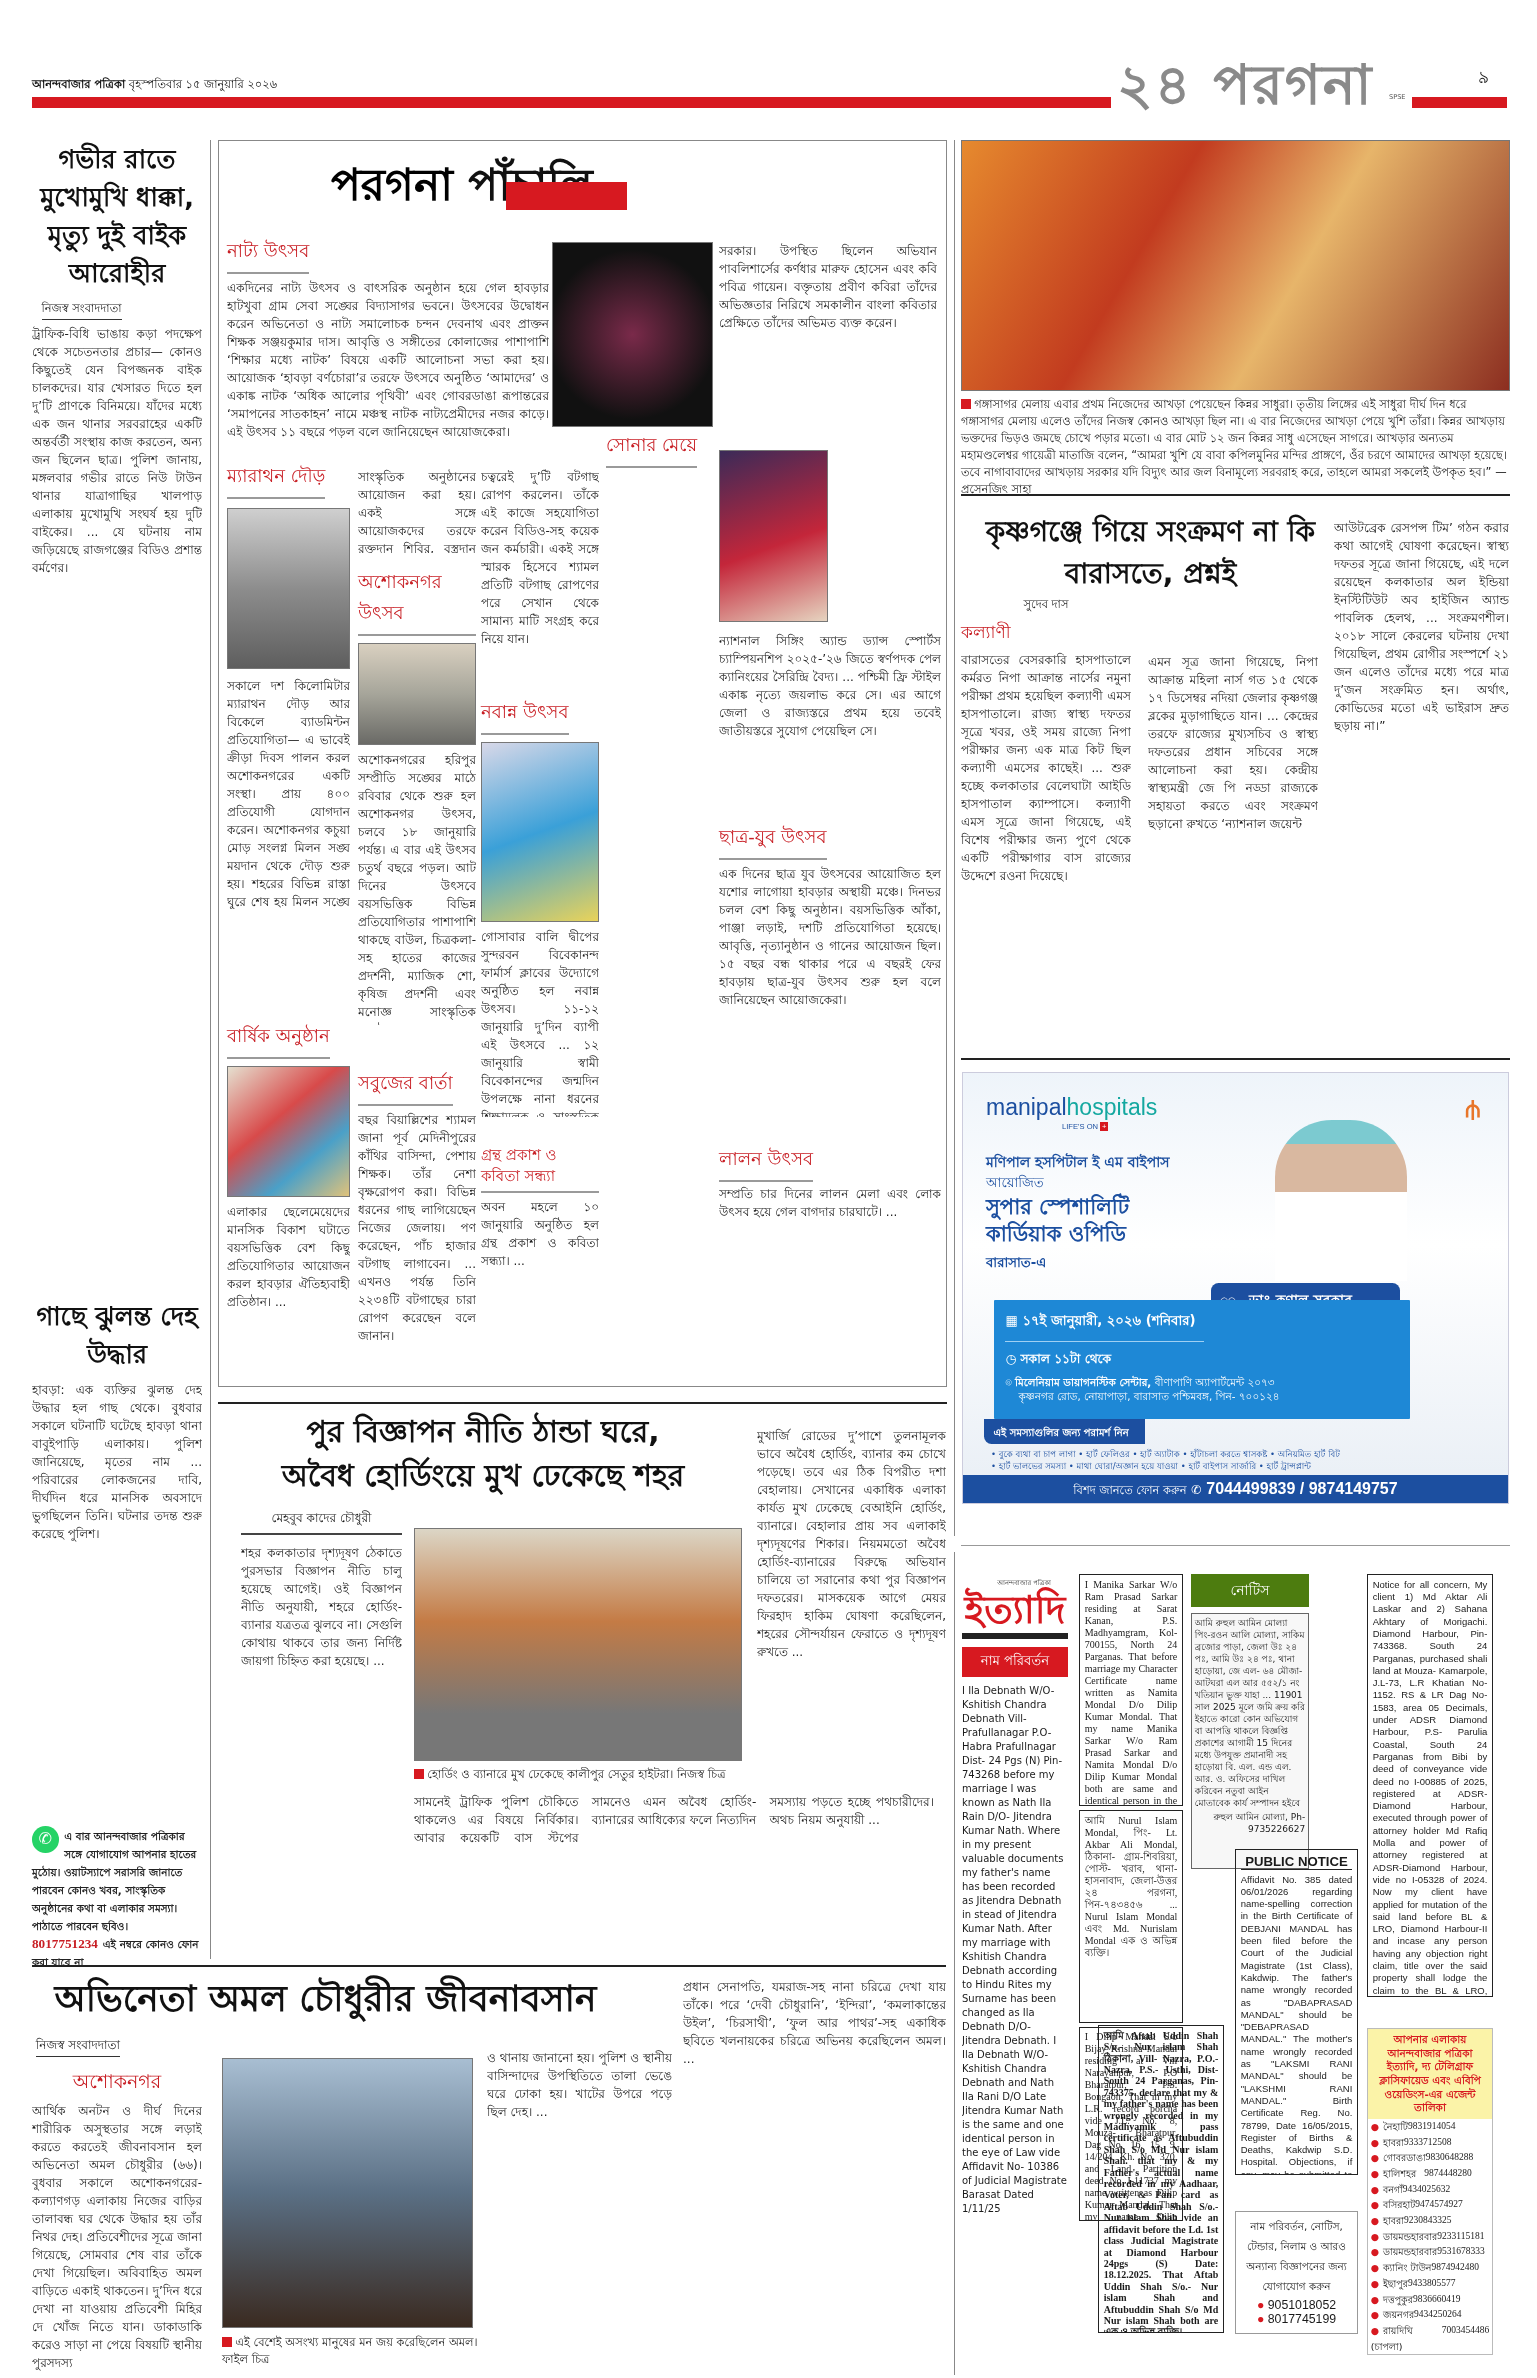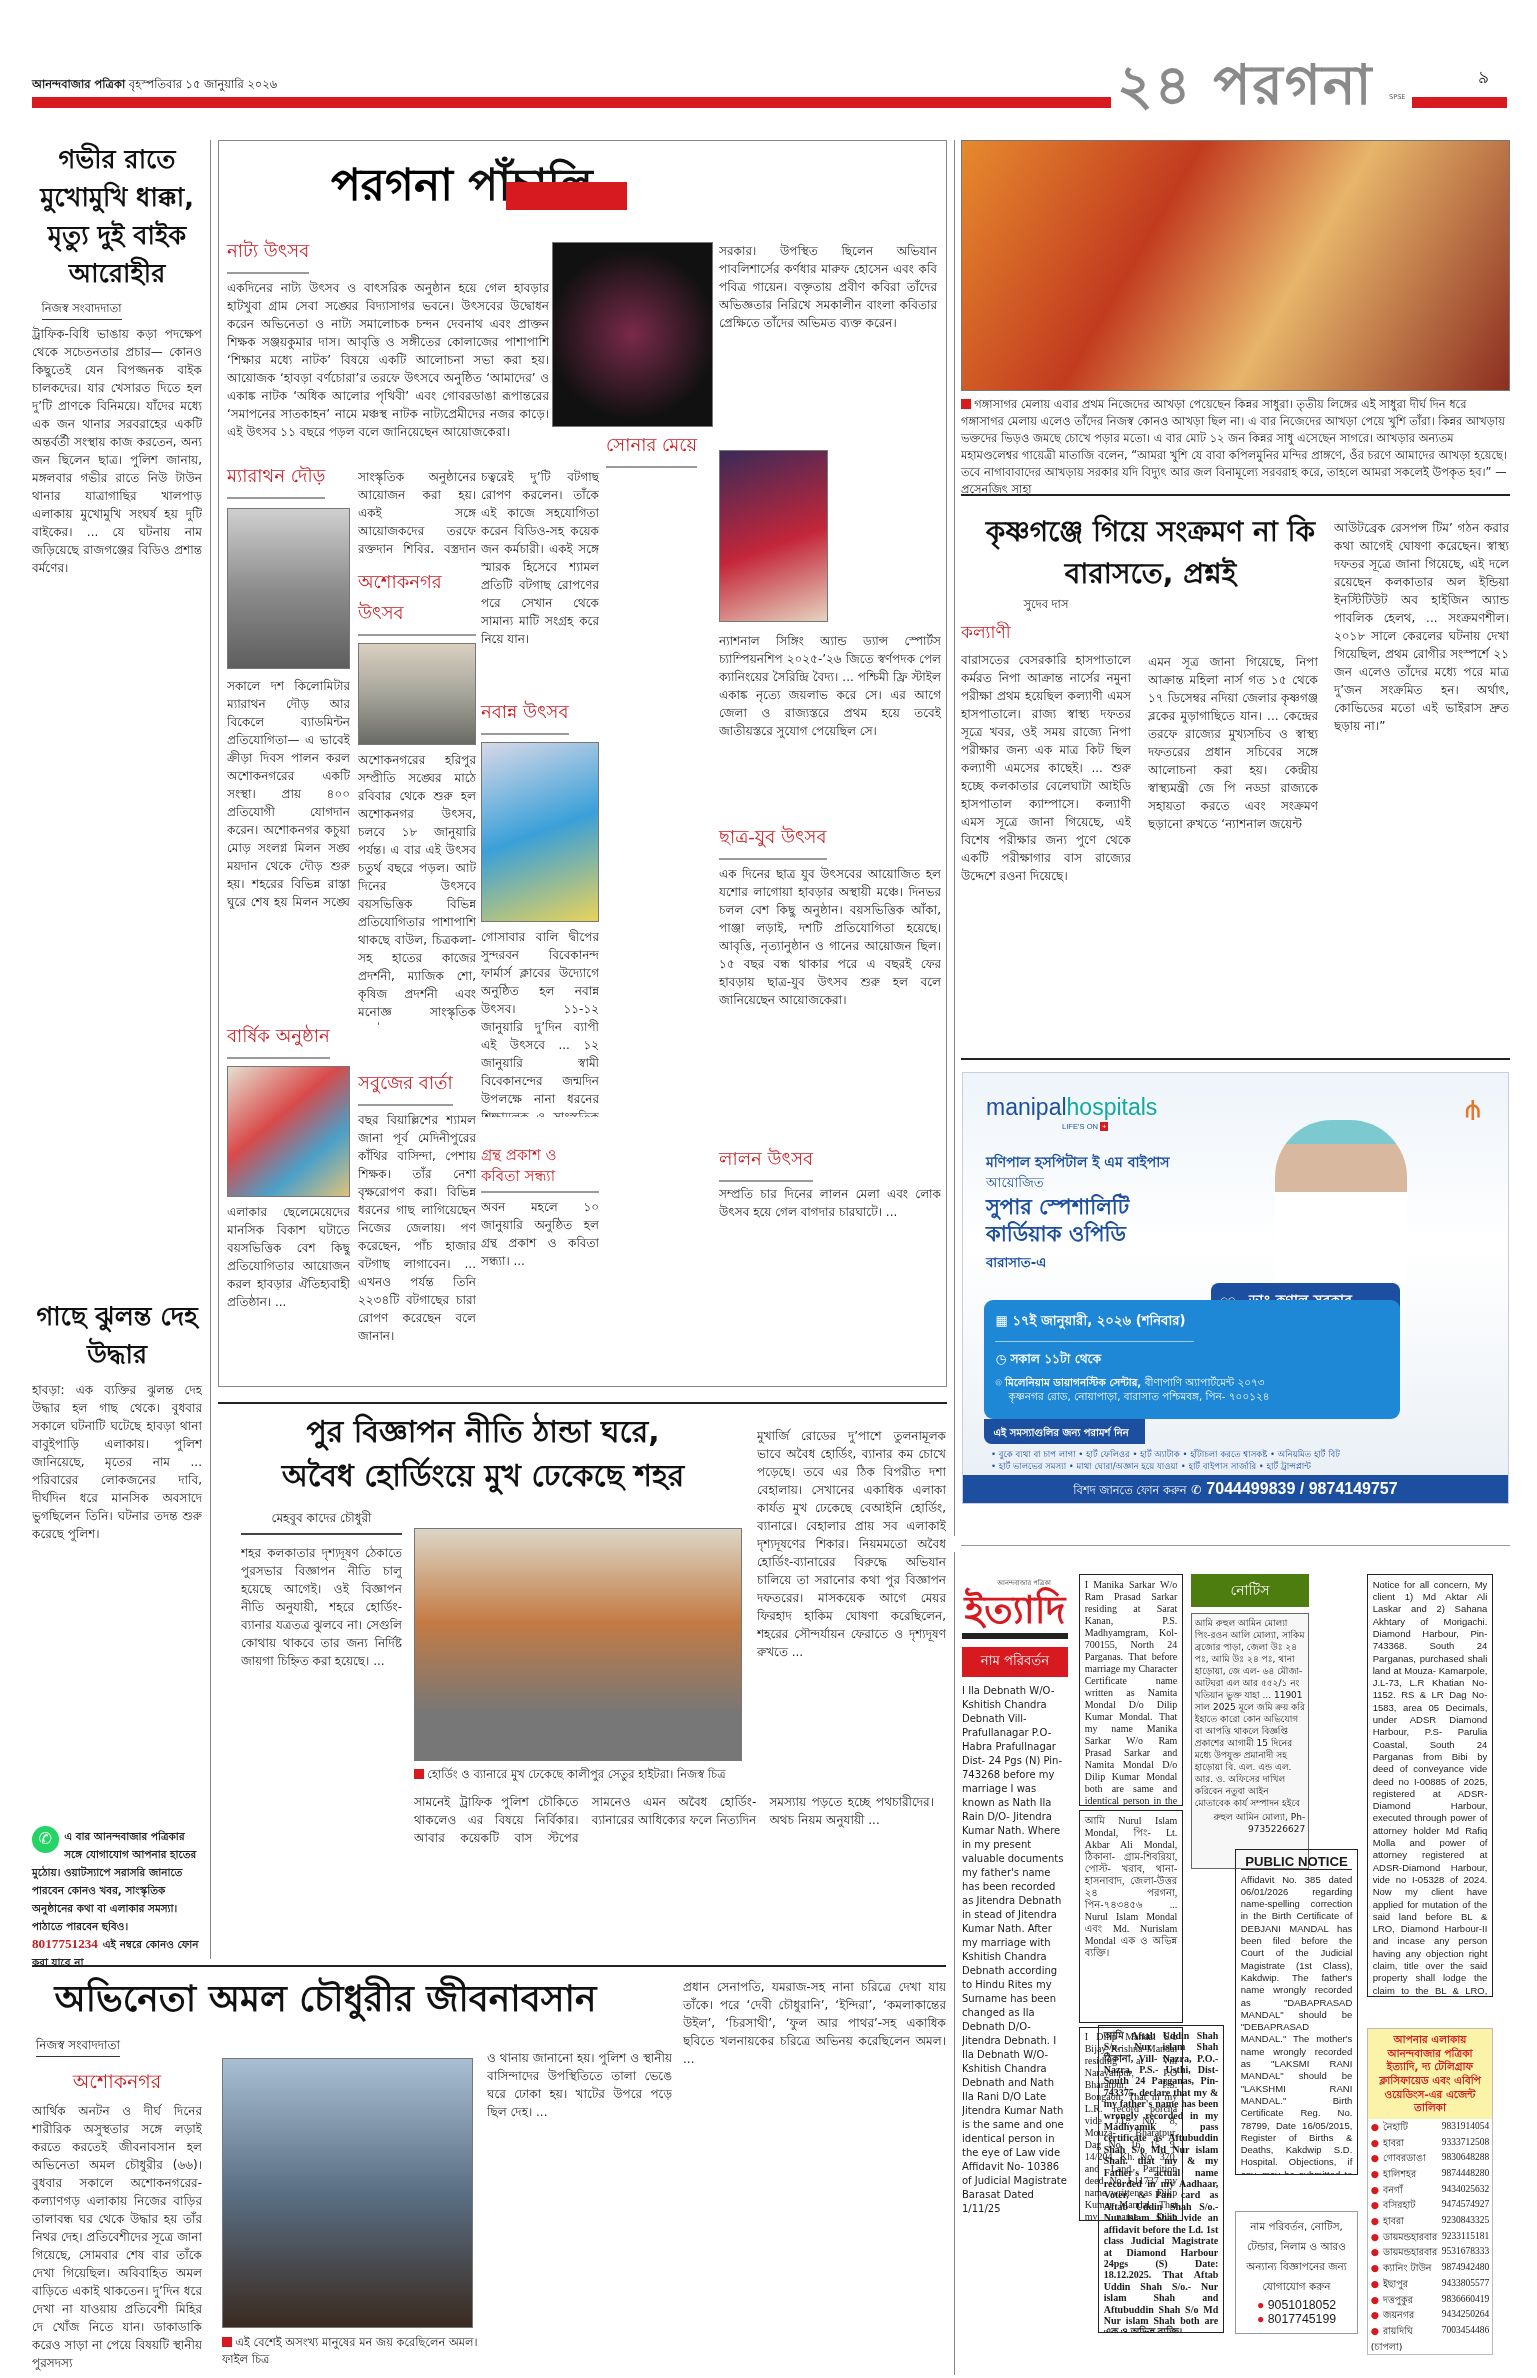--- a/index.html
+++ b/index.html
@@ -31,21 +31,21 @@
 .photo-street{background:linear-gradient(180deg,#dcd6c6,#c47b45 40%,#777 80%)}
 .photo-actor{background:linear-gradient(180deg,#a8bed2,#5a6f84 50%,#3a2a20)}
 .caption{font-size:11.4px;line-height:17px;color:#222}
 .sq{display:inline-block;width:9.5px;height:9.5px;background:#d71920;margin-right:3.8px;vertical-align:-0.9px}
 .box{border:1.9px solid #222;padding:3.8px 4.7px}
 .serif{font-family:"Liberation Serif","DejaVu Serif",serif}
 .sans2{font-family:"Liberation Sans",sans-serif}
 .ad{background:linear-gradient(180deg,#eef4fa,#ffffff 40%,#e8eef5)}
 .ad-blue{background:#1e88d6;color:#fff}
 .ad-dark{background:#1c4fa0;color:#fff}
-.agent-row{display:flex;justify-content:space-between;font-size:12px;line-height:20px;padding:0 5.7px}
+.agent-row{display:flex;font-size:12px;line-height:20px;padding:0 5.7px}
 .agent-row .dot{color:#d71920;margin-right:3.8px}
 </style>
 </head>
 <body>
 
 <div class="abs head-date">
   <b>আনন্দবাজার পত্রিকা</b>
   <span>বৃহস্পতিবার ১৫ জানুয়ারি ২০২৬</span>
 </div>
 <div class="abs red-bar masthead-bar-l"></div>
@@ -164,21 +164,21 @@
     <div>সুপার স্পেশালিটি</div>
       <div>কার্ডিয়াক ওপিডি</div>
   </div>
   <div style="position:absolute;left:23px;top:180px;font-size:13.2px;font-weight:bold;color:#1c4fa0">বারাসাত-এ</div>
   <div style="position:absolute;left:312px;top:47px;width:132px;height:161px;border-radius:57px 57px 0 0;background:linear-gradient(180deg,#7ccad0 0 15%,#d9b8a0 15% 45%,#fff 45%)"></div>
   <div class="ad-dark" style="position:absolute;left:248px;top:210px;width:189px;height:59px;border-radius:7.6px;padding:5.7px 7.6px 0 38px">
     <span style="position:absolute;left:7.6px;top:11.4px;font-size:21px">♡</span>
     <div style="font-size:14px;font-weight:bold">ডাঃ কুণাল সরকার</div>
     <div style="font-size:8.5px;line-height:11.4px">ডিরেক্টর - কার্ডিওভাসকুলার এবং থোরাসিক সার্জারি</div>
   </div>
-  <div class="ad-blue" style="position:absolute;left:21px;top:227px;width:416px;height:119px;border-radius:9px;padding:7.6px 11.4px">
+  <div class="ad-blue" style="position:absolute;left:31px;top:227px;width:416px;height:119px;border-radius:1px;padding:7.6px 11.4px">
     <div style="font-size:13.2px;font-weight:bold;margin-top:3.8px"><span>▦</span> <span>১৭ই জানুয়ারী, ২০২৬ (শনিবার)</span></div>
     <div style="border-top:0.9px solid #9fd0f3;margin:7.6px 0;width:199px"></div>
     <div style="font-size:12.3px;font-weight:bold"><span>◷</span> <span>সকাল ১১টা থেকে</span></div>
     <div style="font-size:10.4px;margin-top:5.7px;line-height:14px"><span>⌾</span> <b>মিলেনিয়াম ডায়াগনস্টিক সেন্টার,</b> <span>বীণাপাণি অ্যাপার্টমেন্ট ২০৭৩</span><br><span style="margin-left:13.2px">কৃষ্ণনগর রোড, নোয়াপাড়া, বারাসাত পশ্চিমবঙ্গ, পিন- ৭০০১২৪</span></div>
   </div>
   <div class="ad-dark" style="position:absolute;left:21px;top:346px;width:161px;height:24.6px;font-size:10px;font-weight:bold;padding:5.7px 9.5px;border-radius:0 0 0 7.6px">এই সমস্যাগুলির জন্য পরামর্শ নিন</div>
   <div style="position:absolute;left:28px;top:375px;width:502px;font-size:8.5px;color:#1c4fa0;line-height:12.3px">
     <span>• </span><span>বুকে ব্যথা বা চাপ লাগা</span> <span>• </span><span>হার্ট ফেলিওর</span> <span>• </span><span>হার্ট অ্যাটাক</span> <span>• </span><span>হাঁটাচলা করতে শ্বাসকষ্ট</span> <span>• </span><span>অনিয়মিত হার্ট বিট</span><br>
     <span>• </span><span>হার্ট ভালভের সমস্যা</span> <span>• </span><span>মাথা ঘোরা/অজ্ঞান হয়ে যাওয়া</span> <span>• </span><span>হার্ট বাইপাস সার্জারি</span> <span>• </span><span>হার্ট ট্রান্সপ্লান্ট</span>
   </div>

